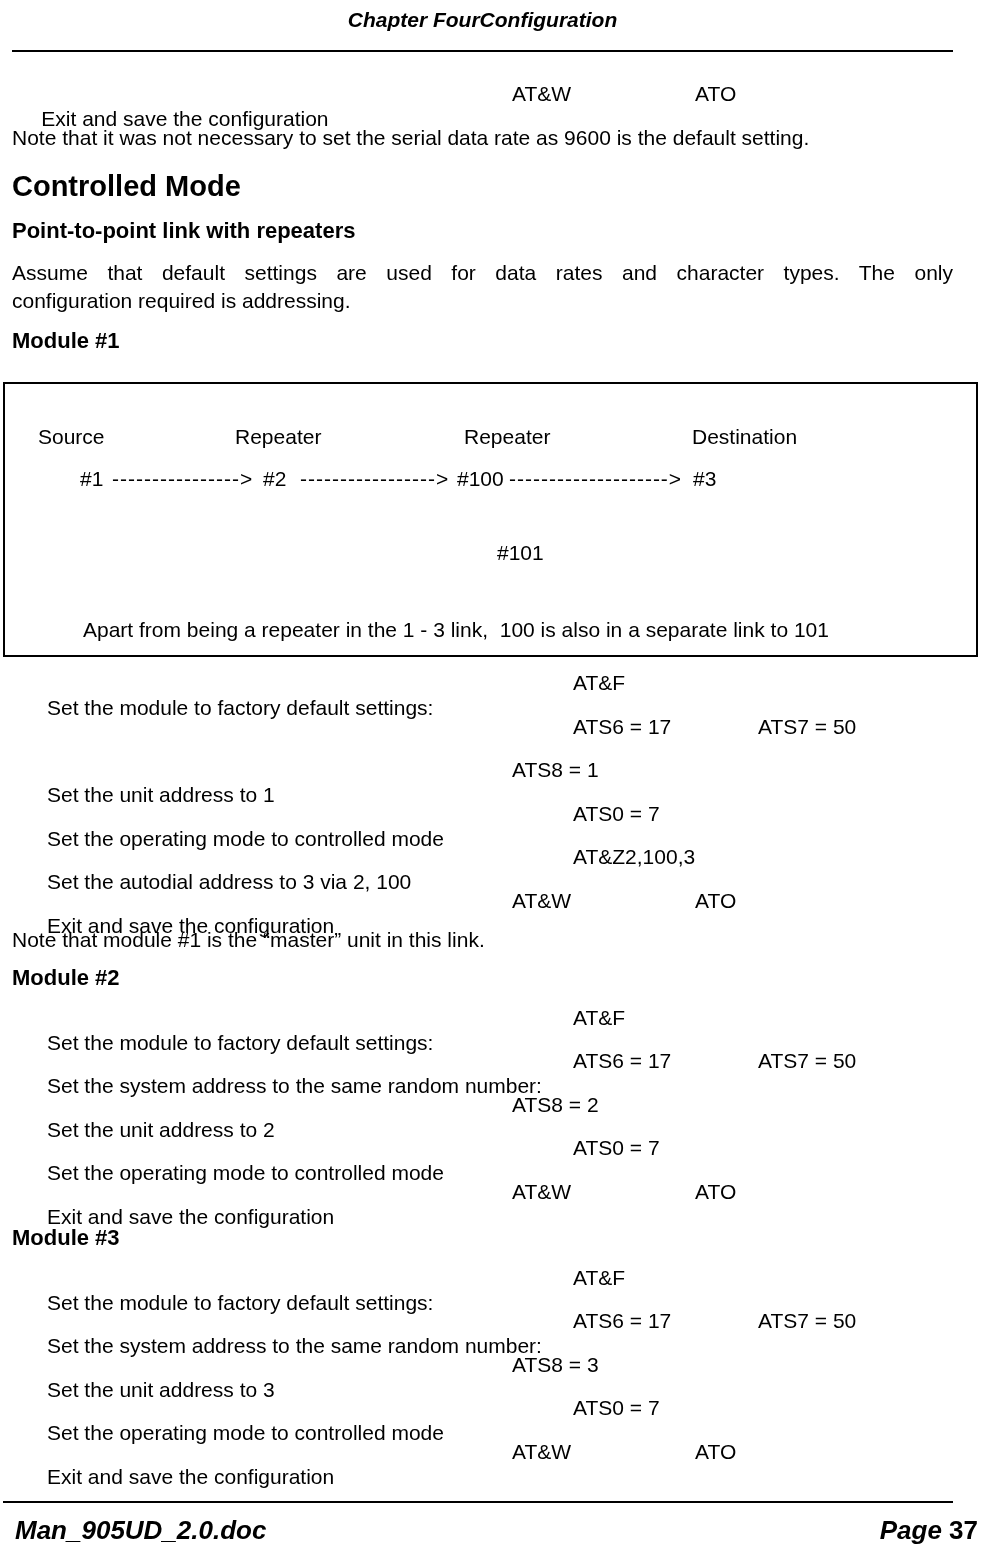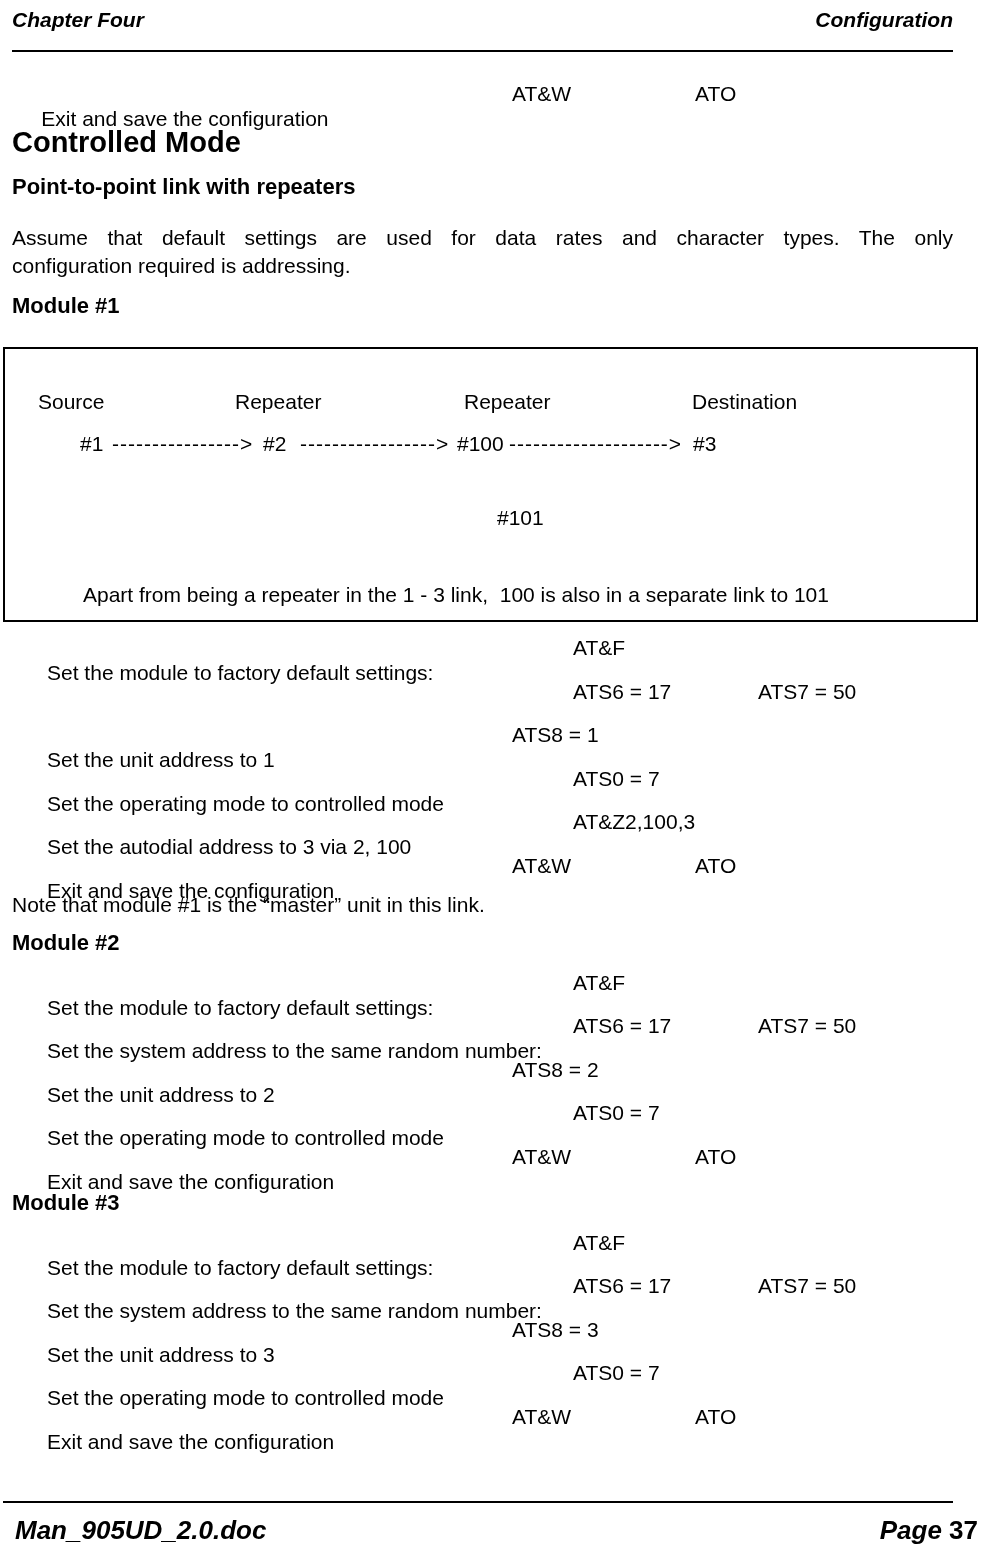--- a/index.html
+++ b/index.html
@@ -7,38 +7,38 @@
     position:relative;
     width:983px;height:1548px;
     background:#ffffff;color:#000000;
     font-family:"Liberation Sans","DejaVu Sans",sans-serif;
     font-size:21px;line-height:25px;
     box-sizing:border-box;
     padding:7px 30px 0 12px;
     overflow:hidden;
     margin:0 auto;
   }
-  .hdr{display:flex;justify-content:space-between;height:27px;
+  .hdr{display:flex;justify-content:center;height:27px;
        font-weight:bold;font-style:italic;font-size:21px;}
   .rule{border-top:2px solid #000;height:0;}
   .rule-top{margin-top:16px;}
   .cmd-row{position:relative;height:25px;white-space:pre;}
   .cmd-row.intro{margin-top:29px;}
   .lbl{display:inline-block;}
   .lbl.indent{margin-left:6px;}
   .cmd{position:absolute;top:0;white-space:pre;}
   .colA{left:500px;}
   .colB{left:561px;}
   .colC{left:746px;}
   .colD{left:683px;}
   .note{margin:19px 0 0 0;height:25px;white-space:pre;}
   .note.n2{margin-top:14px;height:25px;}
   .h1{margin:19px 0 0 0;font-size:29px;line-height:34px;height:34px;font-weight:bold;}
   .h2{margin:15px 0 0 0;font-size:22px;line-height:26px;height:26px;font-weight:bold;}
-  .para{margin-top:24px;}
+  .para{margin-top:15px;}
   .pline{line-height:28px;height:28px;}
   .pline.just{text-align:justify;text-align-last:justify;}
   .mh{margin:13px 0 0 0;font-size:22px;line-height:25px;height:25px;font-weight:bold;}
   .mh.m3{margin-top:21px;}
   .diagram{
     position:relative;
     margin-top:29px;margin-left:-9px;
     width:975px;height:275px;
     border:2px solid #000;
     box-sizing:border-box;
@@ -68,20 +68,21 @@
     <span>Configuration</span>
   </div>
   <div class="rule rule-top"></div>
 
   <div class="cmd-row intro">
     <span class="lbl indent">Exit and save the configuration</span>
     <span class="cmd colA">AT&amp;W</span>
     <span class="cmd colD">ATO</span>
   </div>
 
+  <p class="note">Note that it was not necessary to set the serial data rate as 9600 is the default setting.</p>
 
   <h1 class="h1">Controlled Mode</h1>
   <h2 class="h2">Point-to-point link with repeaters</h2>
 
   <div class="para">
     <div class="pline just">Assume that default settings are used for data rates and character types.  The only</div>
     <div class="pline">configuration required is addressing.</div>
   </div>
 
   <h3 class="mh">Module #1</h3>

